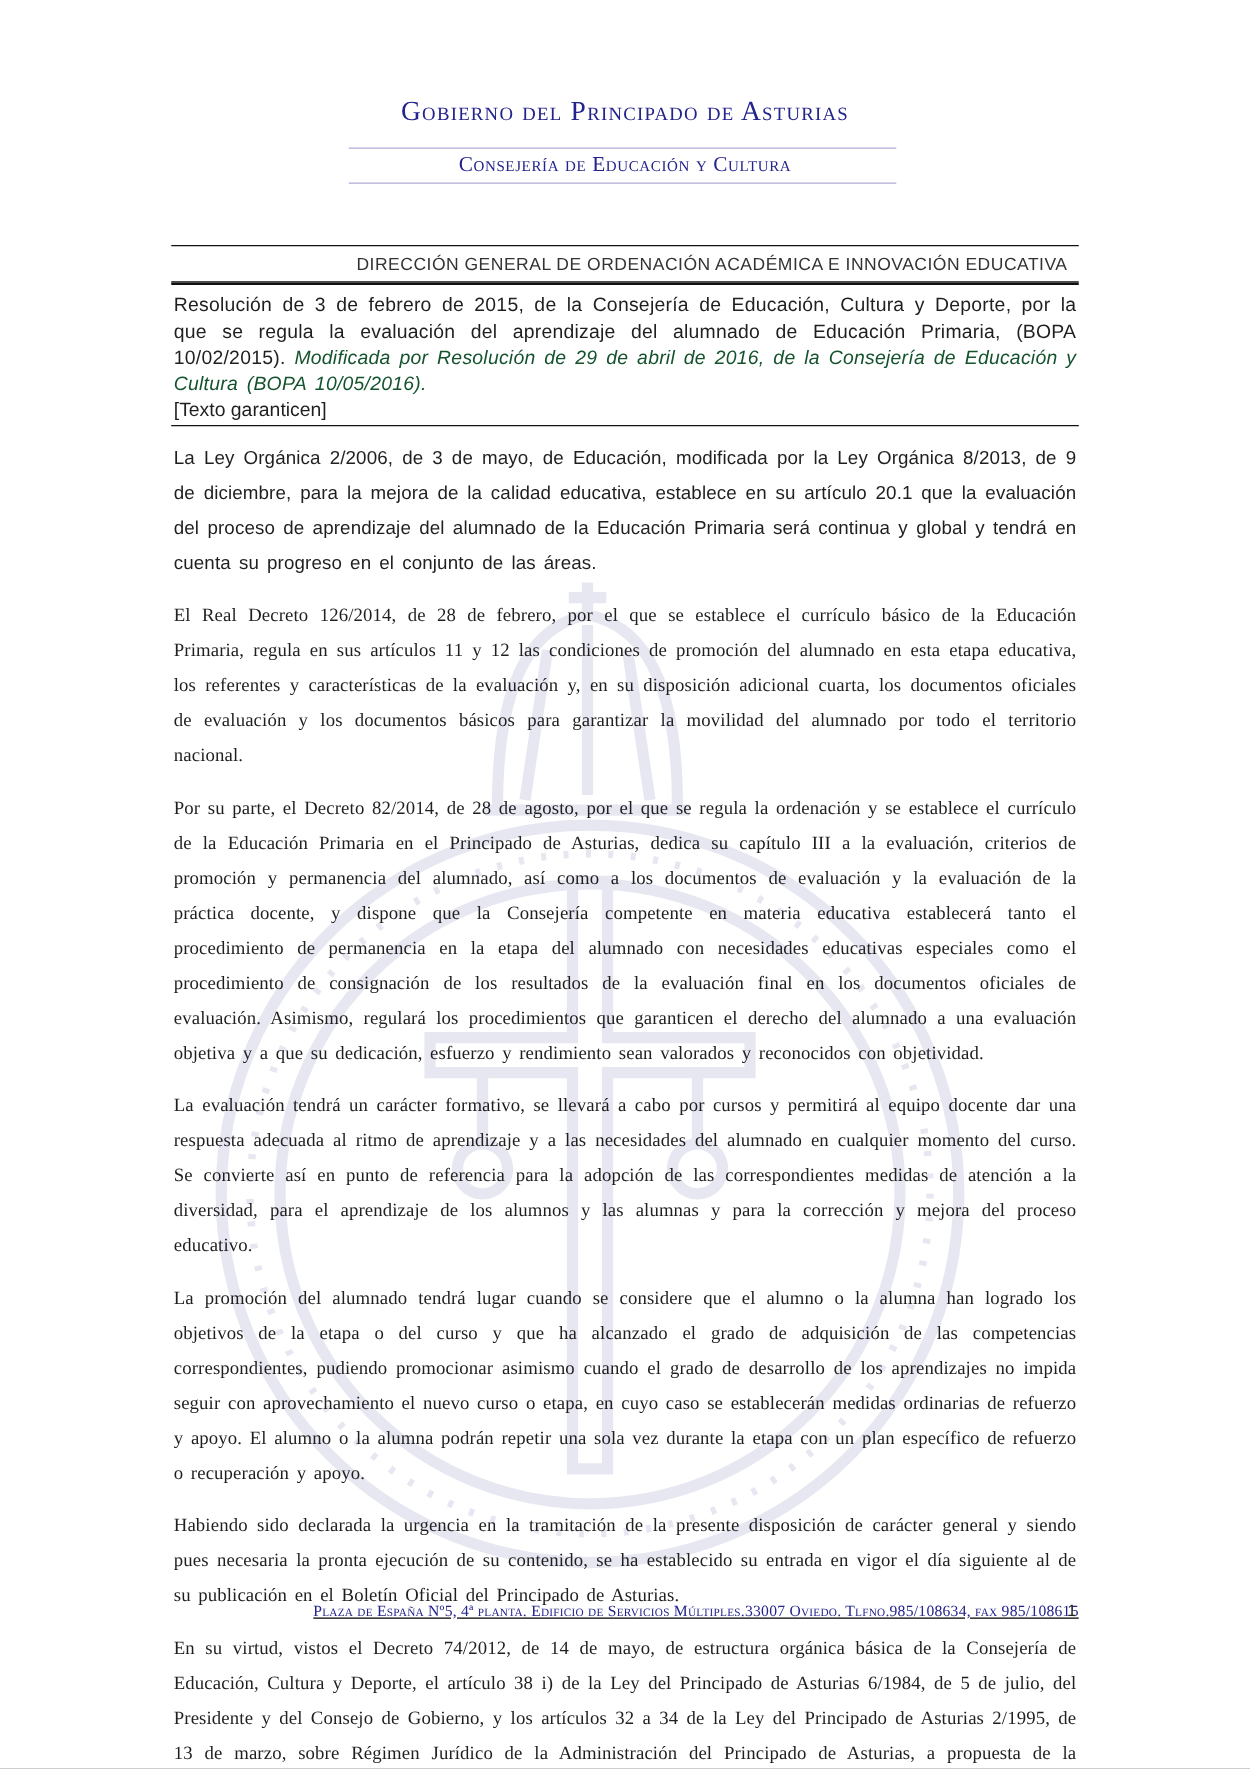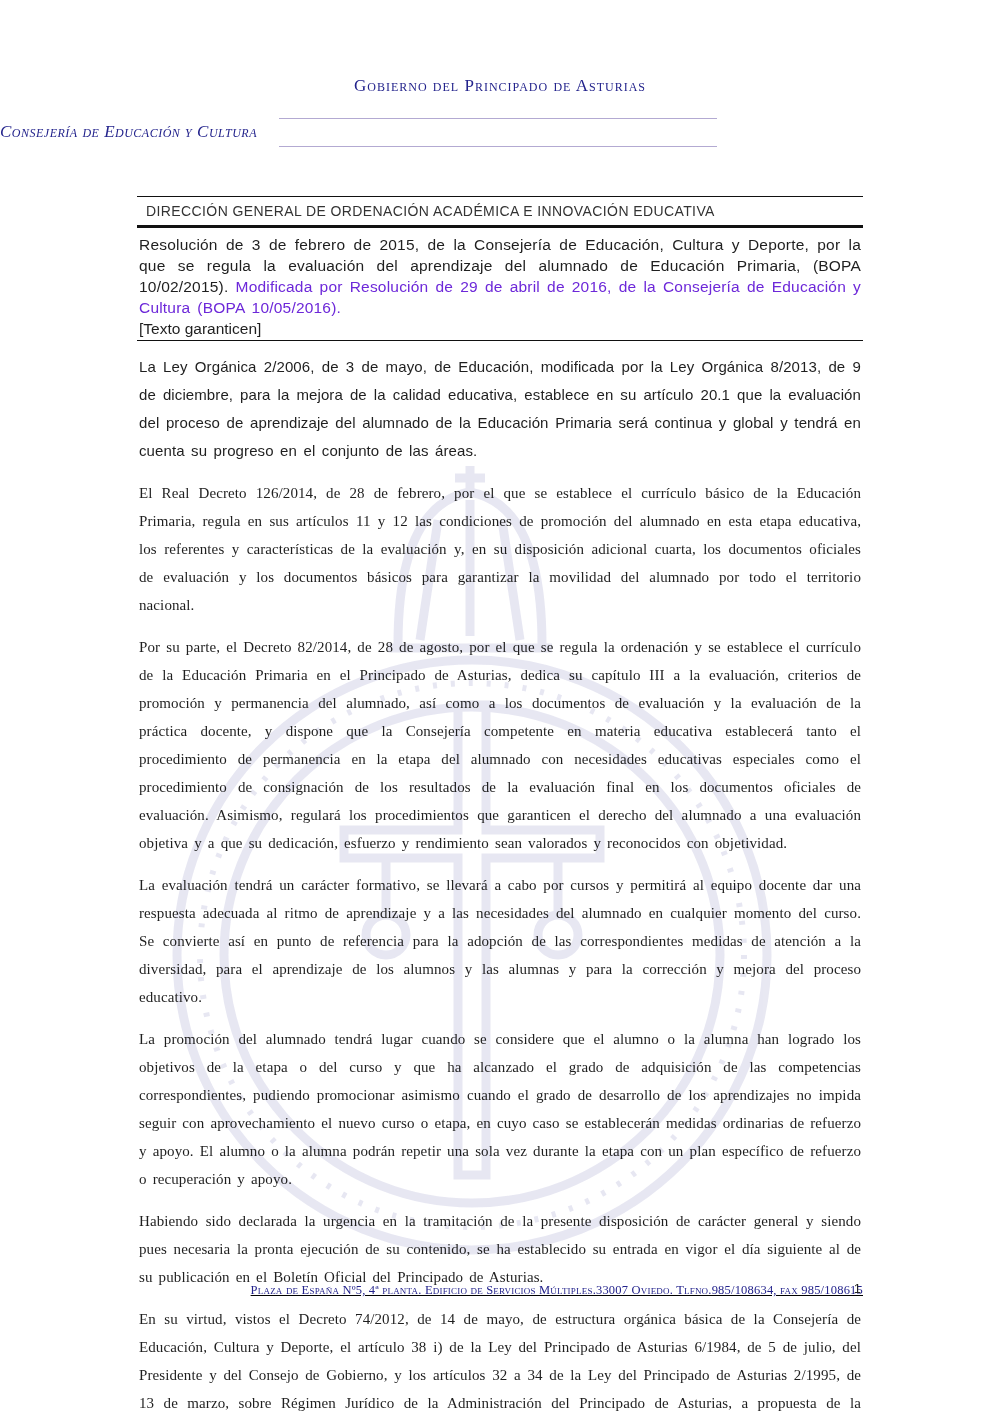--- a/index.html
+++ b/index.html
@@ -15,63 +15,63 @@
   .watermark{
     position:absolute;left:0;top:0;width:1000px;height:1415px;
     pointer-events:none;
   }
   
   .masthead-title{
     position:absolute;top:76px;left:0;width:1000px;
     text-align:center;
     font-family:"Liberation Serif", serif;
     font-variant:small-caps;
-    font-size:17px;
+    font-size:22px;
     letter-spacing:1px;
     color:#23238c;
   }
   .rule-lav{
     position:absolute;left:279px;width:438px;height:0;
     border-top:1px solid #b3aad2;
   }
   .rule-lav.r1{top:118px;}
   .rule-lav.r2{top:146px;}
   .masthead-sub{
     position:absolute;top:122px;left:0;width:1000px;
-    text-align:left;
+    text-align:center;
     font-family:"Liberation Serif", serif;
     font-variant:small-caps;
     font-size:17px;
     letter-spacing:0.5px;
     color:#23238c;
-    font-style:italic;
   }
   
   .content{
     position:absolute;left:137px;top:196px;width:726px;
     color:#1f1f1f;
   }
   .hline{height:0;border-top:1px solid #111;margin:0;}
   .hline.thick{border-top-width:2px;}
   .dept-line{
     padding:6px 9px 6px 9px;
     font-size:14px;
     letter-spacing:0.4px;
     color:#333;
     white-space:nowrap;
+    text-align:right;
   }
   .res-para{
     padding:6px 2px 0 2px;
     text-align:justify;
     font-size:15.5px;
     line-height:21px;
     letter-spacing:0.2px;
     word-spacing:2.5px;
   }
-  .res-blue{color:#6d28d9;}
+  .res-blue{color:#14532d;font-style:italic;}
   .consolidated{
     margin:0;
     padding:0 2px;
     font-size:15.5px;
     line-height:21px;
   }
   .hline.after-consol{margin-top:1px;}
   .preamble-heading{
     margin-top:16px;
     padding:0 2px;

